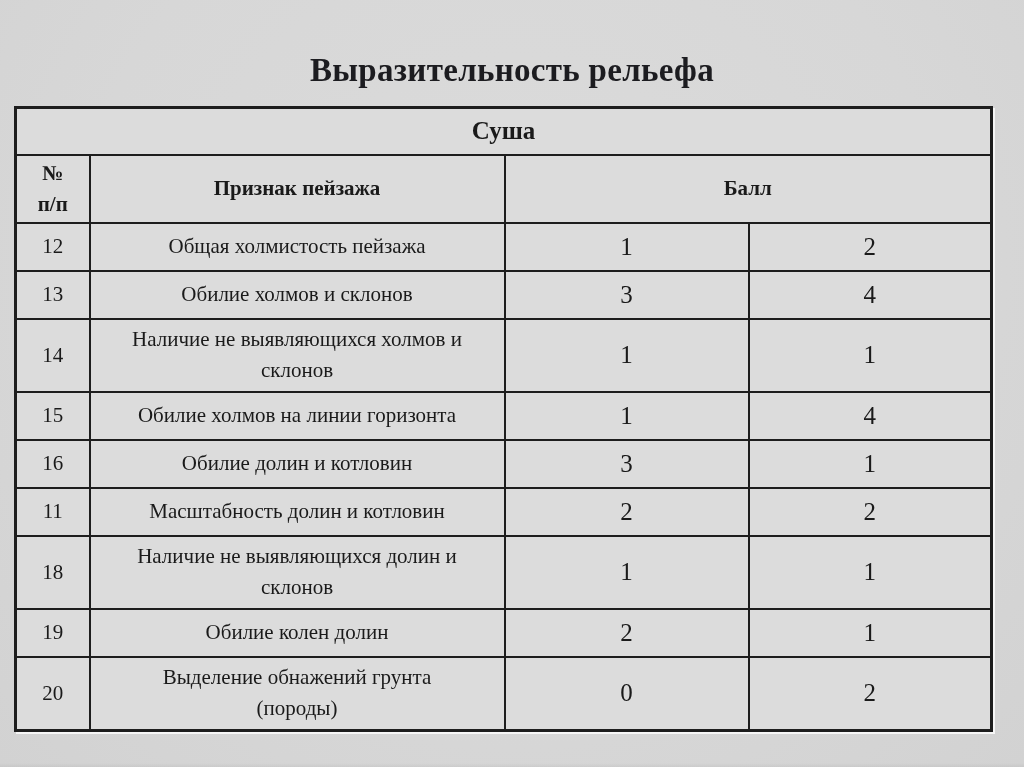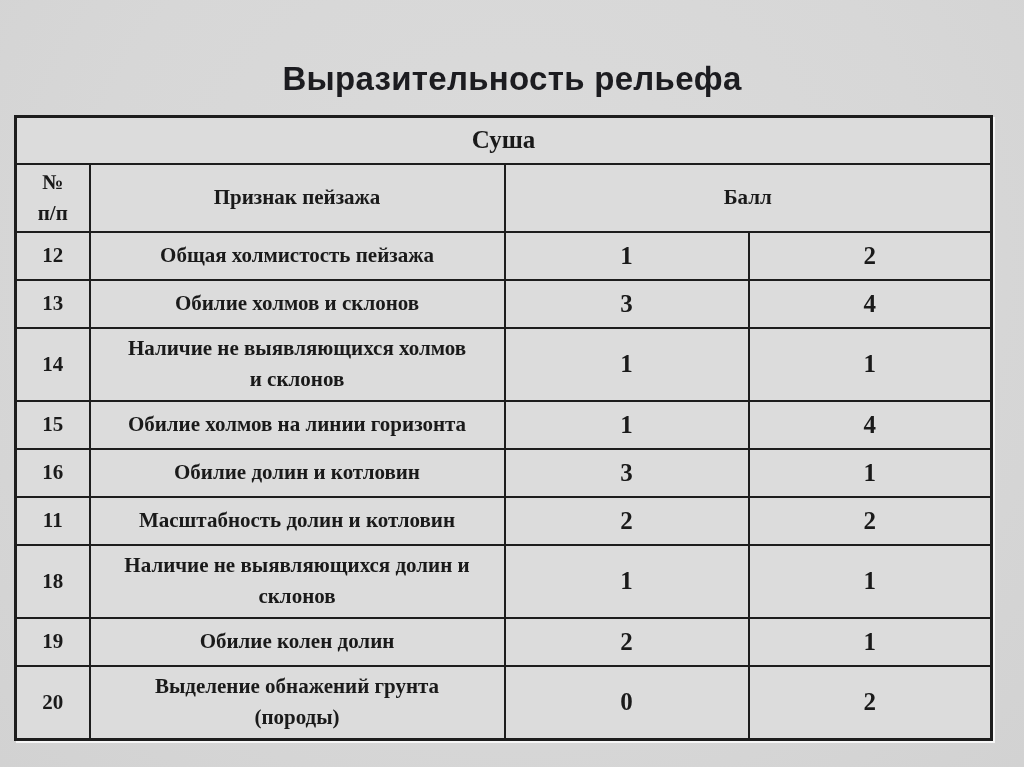--- a/index.html
+++ b/index.html
@@ -14,24 +14,24 @@
     font-family: "Liberation Serif", serif;
     color: #1a1a1a;
     position: relative;
   }
   .slide {
     width: 100%;
     height: 100%;
     position: relative;
   }
   .title {
-    margin: 16px;
+    margin: 8px;
     padding-top: 44px;
     text-align: center;
-    font-family: Liberation Sans, sans-serif;
+    font-family: Liberation Serif, serif;
     font-weight: 700;
     font-size: 33px;
     letter-spacing: 0.3px;
     color: #1c1c20;
   }
   table.relief {
     border-collapse: collapse;
     table-layout: fixed;
     width: 976px;
     margin-left: 14px;
@@ -60,21 +60,21 @@
   }
   tr.head-row th {
     height: 68px;
     font-size: 21px;
     font-weight: bold;
     line-height: 1.45;
   }
   tbody td {
     height: 48px;
     font-size: 21px;
-    font-weight: bold;
+    font-weight: normal;
   }
   tbody td.feature-cell {
     padding: 4px 30px;
     line-height: 1.5;
   }
   tbody td.score-cell {
     font-size: 25px;
   }
   tr.total-row td {
     height: 44px;

